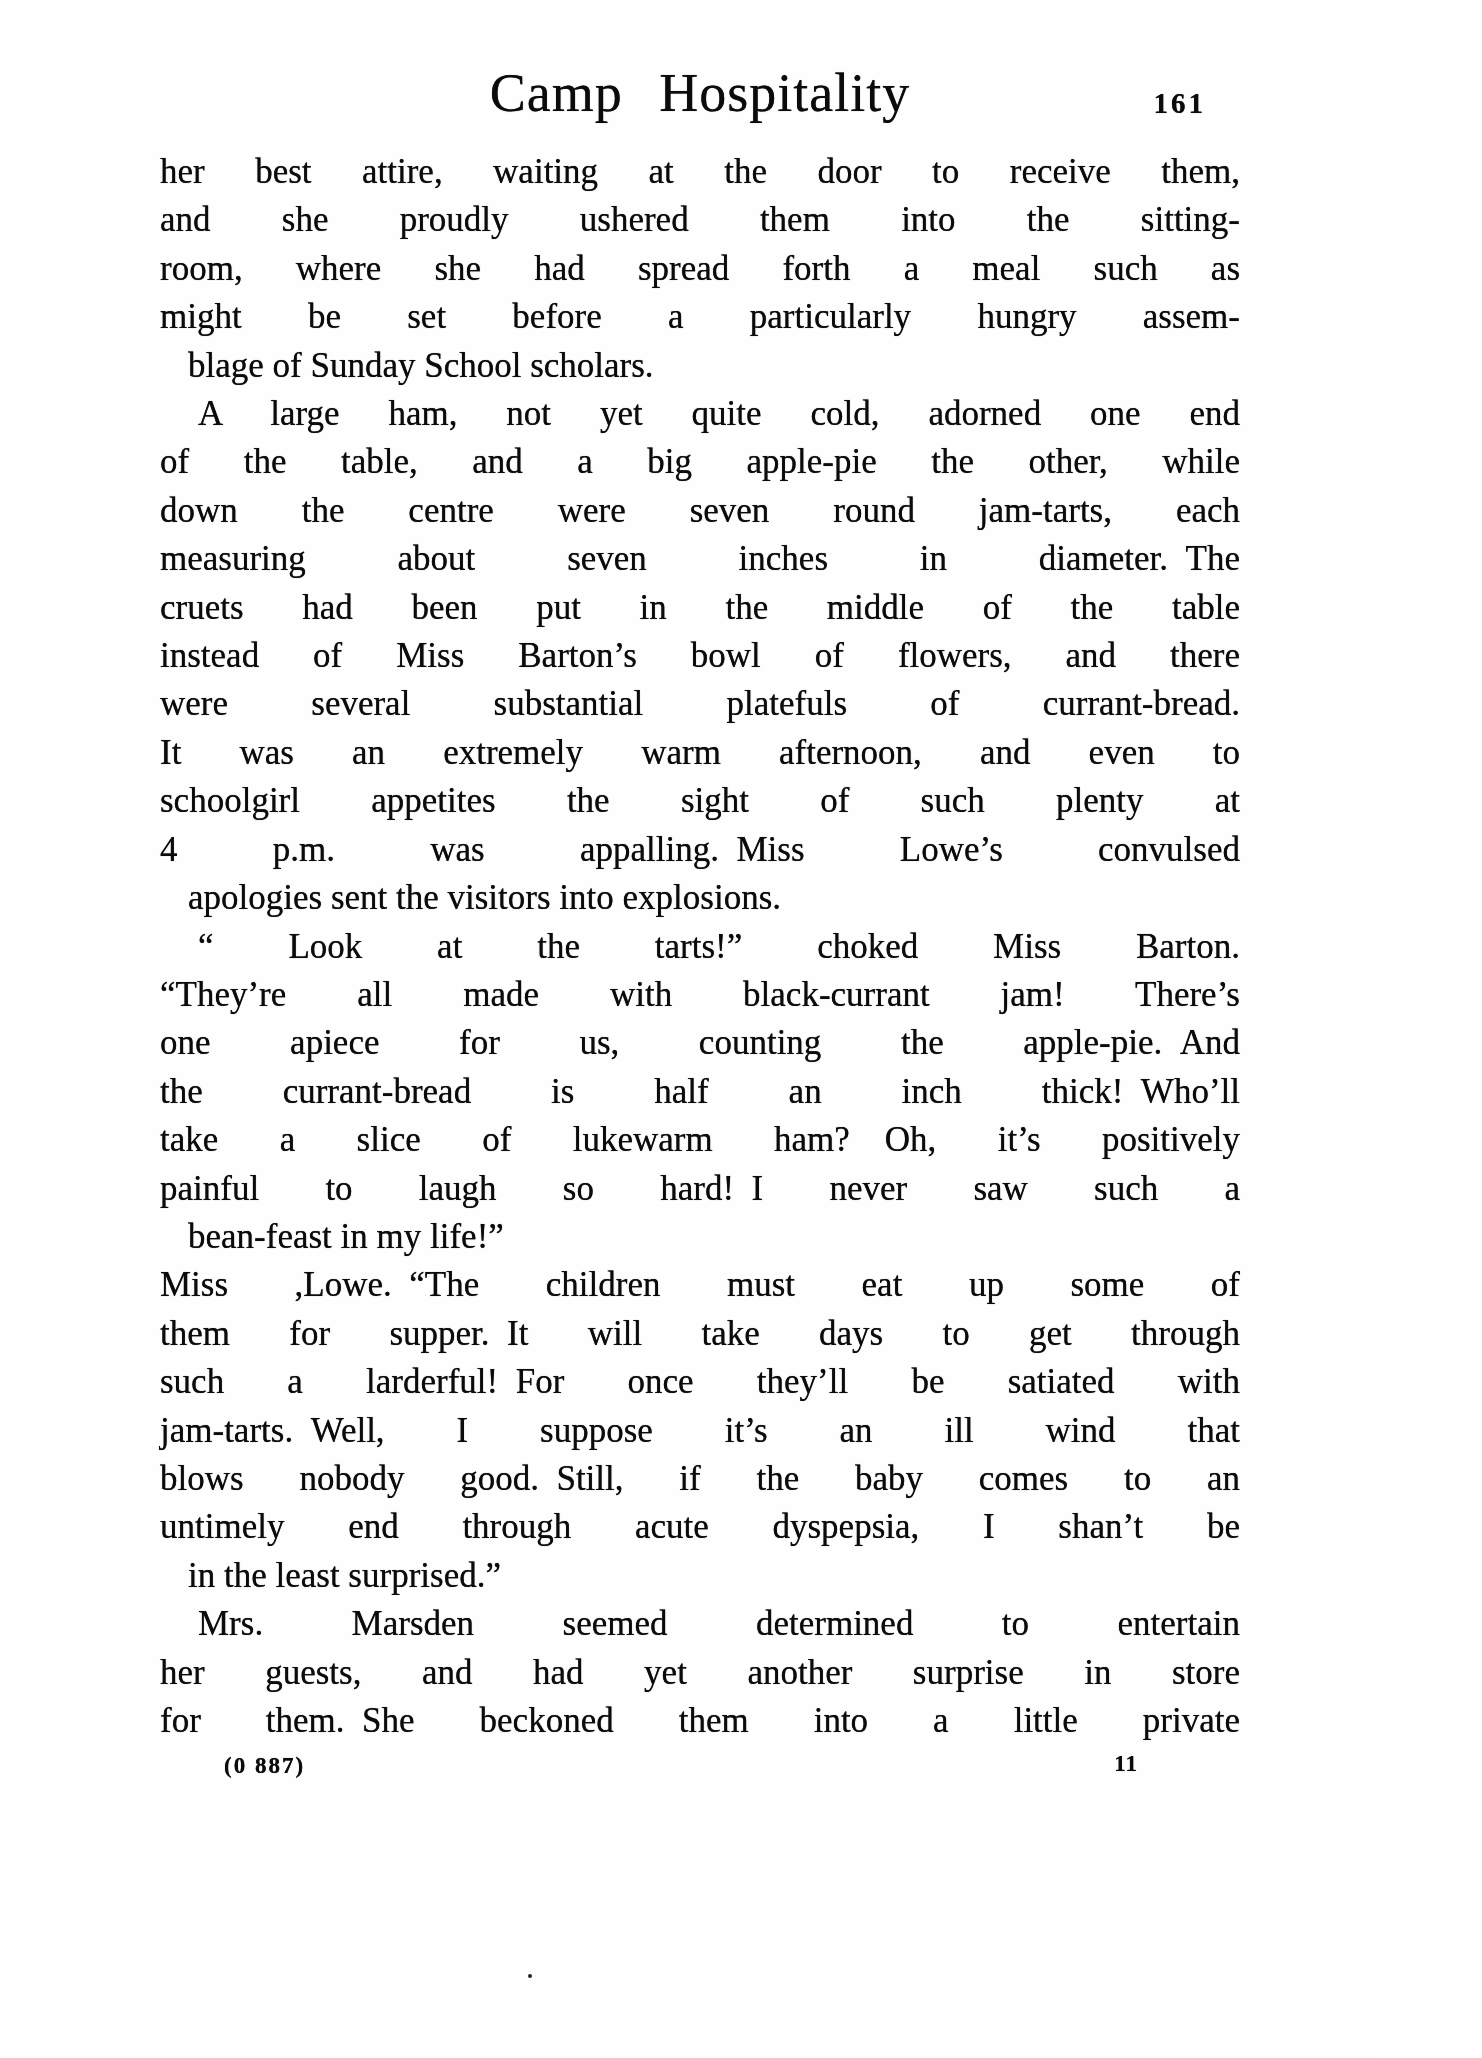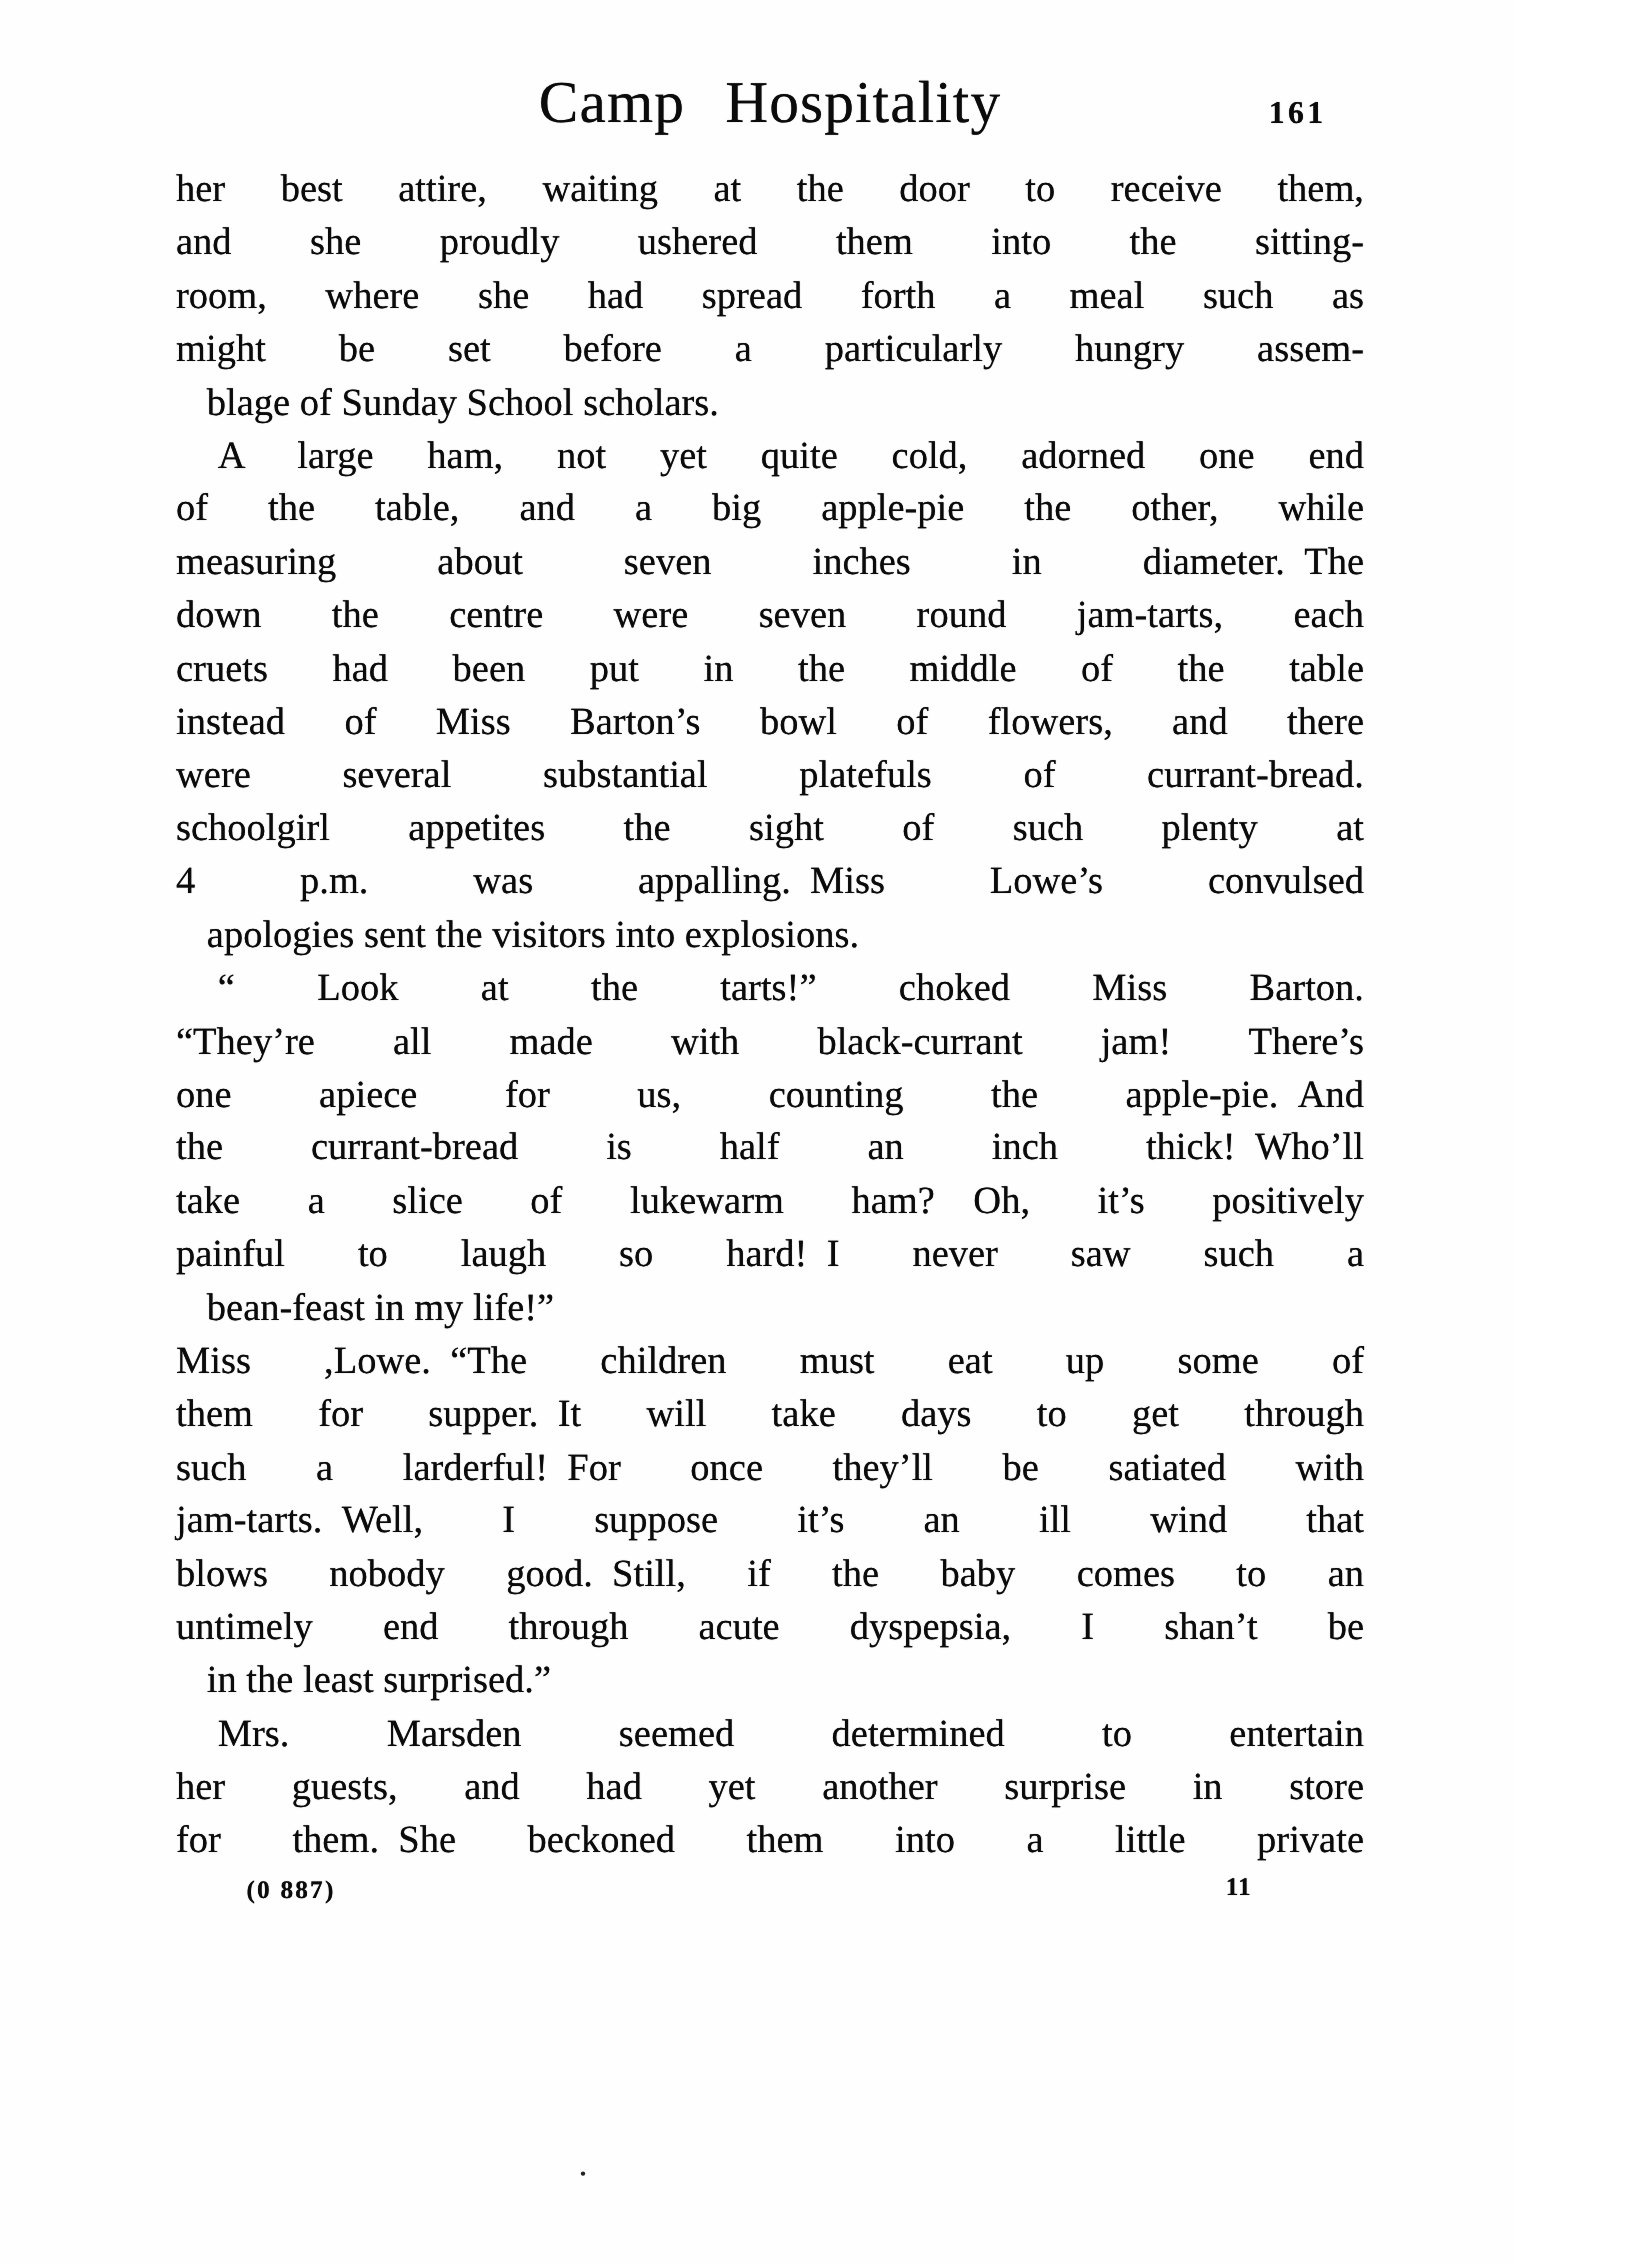--- a/index.html
+++ b/index.html
@@ -101,25 +101,26 @@
         <div class="paragraph">
           <div class="line">her best attire, waiting at the door to receive them,</div>
           <div class="line">and she proudly ushered them into the sitting-</div>
           <div class="line">room, where she had spread forth a meal such as</div>
           <div class="line">might be set before a particularly hungry assem-</div>
           <div class="line flush">blage of Sunday School scholars.</div>
         </div>
         <div class="paragraph">
           <div class="line indent">A large ham, not yet quite cold, adorned one end</div>
           <div class="line">of the table, and a big apple-pie the other, while</div>
+          <div class="line">down the centre were seven round jam-tarts, each</div>
           <div class="line">measuring about seven inches in diameter. The</div>
-          <div class="line">down the centre were seven round jam-tarts, each</div>
           <div class="line">cruets had been put in the middle of the table</div>
           <div class="line">instead of Miss Barton’s bowl of flowers, and there</div>
           <div class="line">were several substantial platefuls of currant-bread.</div>
+          <div class="line">It was an extremely warm afternoon, and even to</div>
           <div class="line">schoolgirl appetites the sight of such plenty at</div>
           <div class="line">4 p.m. was appalling. Miss Lowe’s convulsed</div>
           <div class="line flush">apologies sent the visitors into explosions.</div>
         </div>
         <div class="paragraph">
           <div class="line indent">“ Look at the tarts!” choked Miss Barton.</div>
           <div class="line">“They’re all made with black-currant jam! There’s</div>
           <div class="line">one apiece for us, counting the apple-pie. And</div>
           <div class="line">the currant-bread is half an inch thick! Who’ll</div>
           <div class="line">take a slice of lukewarm ham?  Oh, it’s positively</div>

